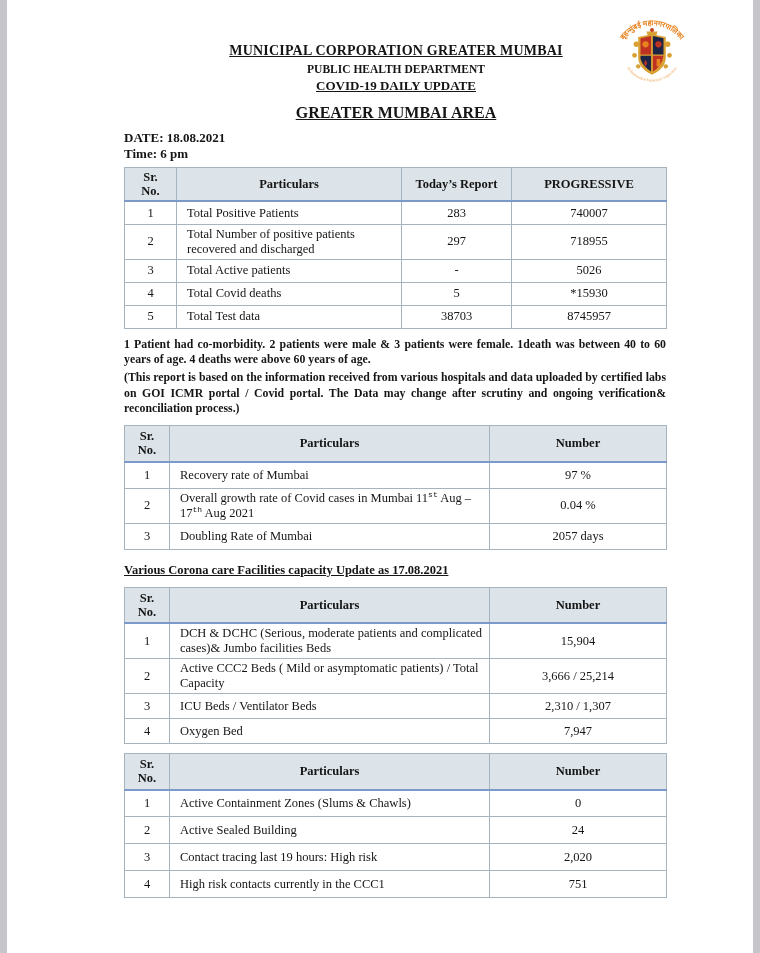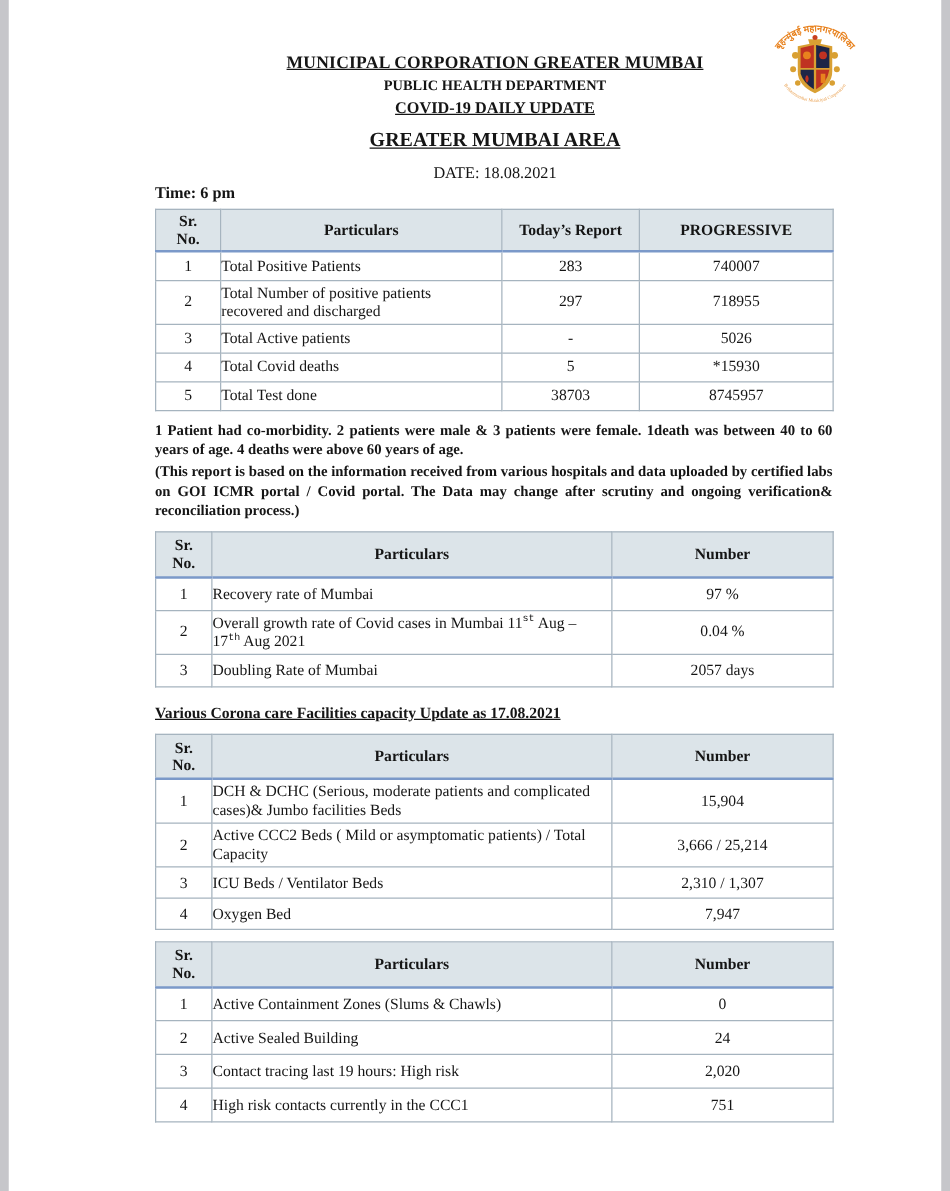--- a/index.html
+++ b/index.html
@@ -10,27 +10,27 @@
   .gutter{position:absolute;top:0;height:953px;width:7px;background:#c6c6ca;}
   .gutter.left{left:0;}
   .gutter.right{right:0;}
   .doc{position:absolute;left:124px;top:0;width:544px;}
   .logo-wrap{position:absolute;left:606px;top:12px;width:92px;height:94px;}
   .titles{margin-top:42px;text-align:center;line-height:1.25;}
   .t-org{font-size:14px;font-weight:bold;text-decoration:underline;letter-spacing:.2px;}
   .t-dept{font-size:11.5px;font-weight:bold;margin-top:2px;}
   .t-update{font-size:13px;font-weight:bold;text-decoration:underline;margin-top:2px;}
   .t-area{font-size:16px;font-weight:bold;text-decoration:underline;margin-top:9px;}
-  .date-line{margin-top:7px;font-size:13px;font-weight:normal;line-height:1.25;text-align:center;}
+  .date-line{margin-top:7px;font-size:13px;font-weight:bold;line-height:1.25;}
   .time-line{font-size:13px;font-weight:bold;line-height:1.25;}
   table{width:542px;border-collapse:collapse;table-layout:fixed;margin-top:4px;}
   th,td{border:1px solid #a6b4bf;font-size:12.5px;padding:2px 6px;vertical-align:middle;}
   thead th{background:#dce4e9;font-weight:bold;border-bottom:2.5px solid #7b99c9;line-height:1.15;}
   td.c, th.c{text-align:center;}
-  td.p{text-align:left;padding-left:0;line-height:1.2;}
+  td.p{text-align:left;padding-left:10px;line-height:1.2;}
   sup{font-size:8px;line-height:0;font-family:Liberation Mono, monospace;}
   .notes{margin-top:8px;width:542px;}
   .note{font-size:11.8px;font-weight:bold;line-height:1.32;text-align:justify;margin-bottom:2px;}
   .sec-h{margin-top:13px;font-size:12.5px;font-weight:bold;text-decoration:underline;}
   .mt8{margin-top:8px;}
   .mt9{margin-top:9px;}
 </style>
 </head>
 <body>
 
@@ -121,21 +121,21 @@
         <td class="c">5026</td>
       </tr>
       <tr style="height:23px">
         <td class="c">4</td>
         <td class="p">Total Covid deaths</td>
         <td class="c">5</td>
         <td class="c">*15930</td>
       </tr>
       <tr style="height:23px">
         <td class="c">5</td>
-        <td class="p">Total Test done</td>
+        <td class="p">Total Test data</td>
         <td class="c">38703</td>
         <td class="c">8745957</td>
       </tr>
     </tbody>
   </table>
 
   <div class="notes">
     <div class="note">1 Patient had co-morbidity. 2 patients were male &amp; 3 patients were female. 1death was between 40 to 60 years of age. 4 deaths were above 60 years of age.</div>
     <div class="note">(This report is based on the information received from various hospitals and data uploaded by certified labs on GOI ICMR portal / Covid portal. The Data may change after scrutiny and ongoing verification&amp; reconciliation process.)</div>
   </div>

